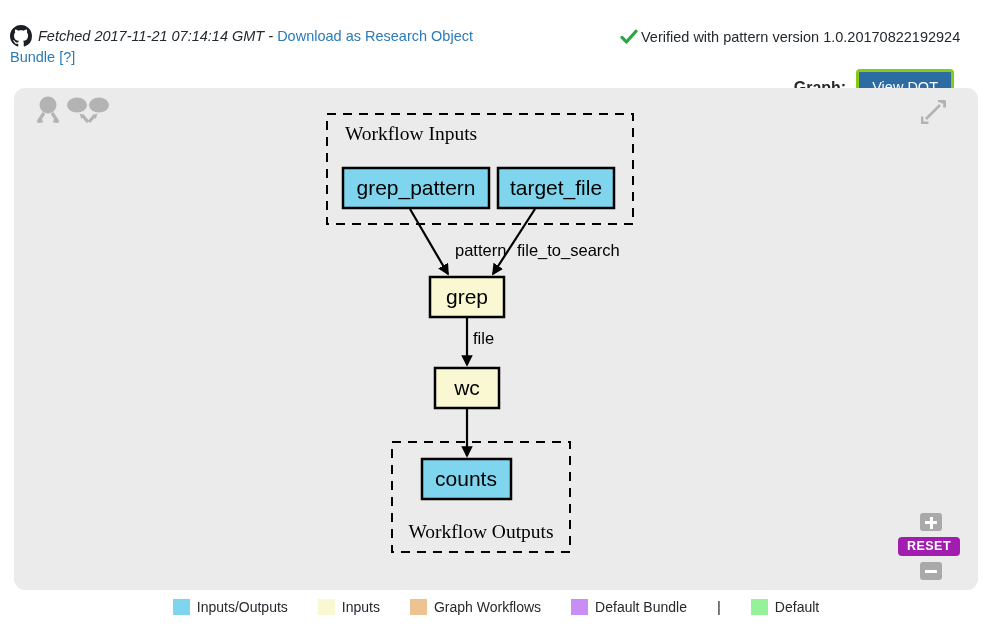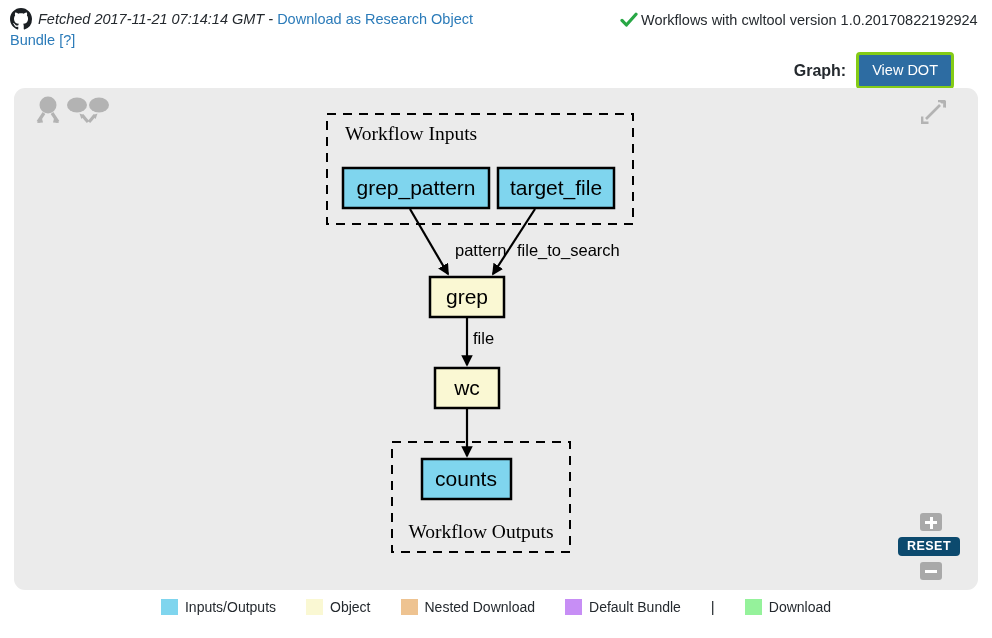--- a/index.html
+++ b/index.html
@@ -13,21 +13,21 @@
     position: relative;
     overflow: hidden;
     font-family: "Liberation Sans", sans-serif;
     color: #24292e;
     -webkit-font-smoothing: antialiased;
   }
 
   
   .header {
     position: absolute;
-    left: 0; top: 0;
+    left: 0; top: 17px;
     width: 992px;
     height: 88px;
   }
   .fetched-line {
     position: absolute;
     left: 10px;
     top: 8px;
     width: 470px;
     font-size: 14.5px;
     line-height: 21px;
@@ -159,21 +159,21 @@
     left: 5px; top: 8px;
     width: 12px; height: 3px;
   }
   .zoom-btn .v-bar {
     left: 9.5px; top: 3.5px;
     width: 3px; height: 12px;
   }
   .reset-btn {
     width: 62px;
     height: 19px;
-    background: #0c4a6e;
+    background: #a21caf;
     border-radius: 4px;
     color: #ffffff;
     font-size: 12.5px;
     font-weight: bold;
     letter-spacing: 0.5px;
     text-align: center;
     line-height: 19px;
     cursor: pointer;
     font-family: "Liberation Sans", sans-serif;
   }
@@ -226,21 +226,21 @@
         8c0-4.42-3.58-8-8-8z"></path>
       </svg>
     </span><span class="fetched-text">Fetched 2017-11-21 07:14:14 GMT</span><span class="dash-sep"> - </span><a class="link">Download as Research Object Bundle</a> <a class="link">[?]</a>
   </div>
 
   <div class="verified-line">
     <span class="check-icon">
       <svg viewBox="0 0 18 18" width="18" height="18" aria-hidden="true">
         <path d="M2 9.4 L6.4 14 L16 3.2" stroke="#28a745" stroke-width="3.2" fill="none" stroke-linecap="round" stroke-linejoin="round"></path>
       </svg>
-    </span><span>Workflows with cwltool version 1.0.20170822192924</span>
+    </span><span>Verified with pattern version 1.0.20170822192924</span>
   </div>
 
   <div class="graph-controls">
     <span class="graph-label">Graph:</span>
     <button class="btn">
       <span>View DOT</span>
     </button>
   </div>
 </div>
 
@@ -332,32 +332,32 @@
 
 <div class="legend">
 
   <div class="legend-item">
     <span class="swatch" style="background:#7fd5ee"></span>
     <span class="legend-label">Inputs/Outputs</span>
   </div>
 
   <div class="legend-item">
     <span class="swatch" style="background:#faf8d3"></span>
-    <span class="legend-label">Object</span>
+    <span class="legend-label">Inputs</span>
   </div>
 
   <div class="legend-item">
     <span class="swatch" style="background:#eec391"></span>
-    <span class="legend-label">Nested Download</span>
+    <span class="legend-label">Graph Workflows</span>
   </div>
 
   <div class="legend-item">
     <span class="swatch" style="background:#c78ef5"></span>
     <span class="legend-label">Default Bundle</span>
   </div>
 
   <span class="legend-sep">|</span>
 
   <div class="legend-item">
     <span class="swatch" style="background:#95f29b"></span>
-    <span class="legend-label">Download</span>
+    <span class="legend-label">Default</span>
   </div>
 </div>
 
 </body></html>

